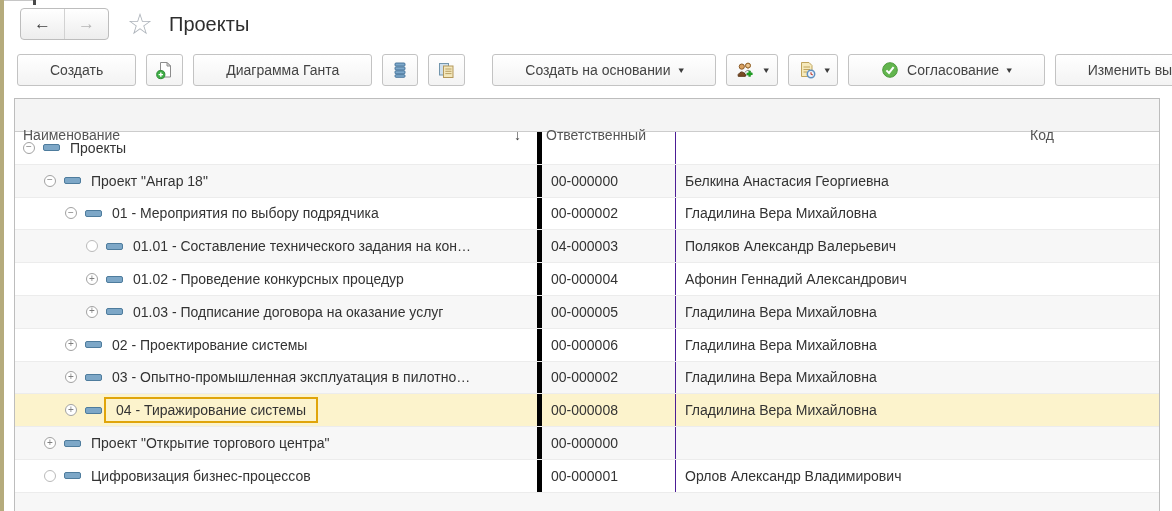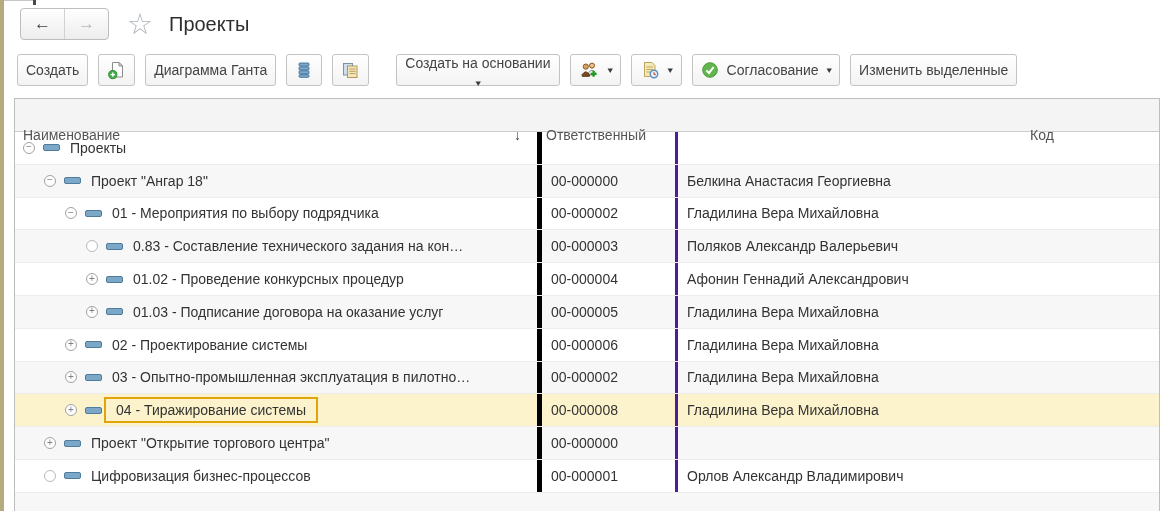--- a/index.html
+++ b/index.html
@@ -18,25 +18,25 @@
   .nav-btn{width:43px;display:flex;align-items:center;justify-content:center;
            font-size:17px;cursor:default;}
   .nav-btn.back{color:#3d3d3d;font-weight:bold;}
   .nav-btn.fwd{color:#b5b5b5;font-weight:bold;border-left:1px solid #d2d2d2;}
   .star{margin-left:18px;font-size:29px;line-height:29px;color:#aeb4bb;}
   .page-title{margin-left:16px;font-size:20px;color:#2e2e2e;}
 
   
   .toolbar{position:absolute;left:17px;top:54px;display:flex;align-items:center;gap:10px;
            white-space:nowrap;}
-  .btn{height:32px;display:inline-flex;align-items:center;gap:8px;padding:0 8px;
+  .btn{height:32px;display:inline-flex;align-items:center;gap:8px;padding:0 32px;
        background:linear-gradient(180deg,#ffffff,#f3f3f3);border:1px solid #c3c3c3;
        border-radius:3px;font-size:14px;color:#444;box-sizing:border-box;cursor:default;}
   .btn.icon-only{padding:0 8px;min-width:36px;justify-content:center;}
-  .btn.spaced{margin-left:17px;flex-direction:column;}
+  .btn.spaced{margin-left:17px;}
   .caret{font-size:9px;color:#3c3c3c;line-height:1;transform:scaleX(1.2);}
   .btn svg{display:block;}
 
   
   .grid{position:absolute;left:14px;top:98px;width:1146px;bottom:0;
         border:1px solid #bdbdbd;border-bottom:none;background:#fff;
         box-sizing:border-box;overflow:hidden;}
   .thead{display:flex;height:33px;background:#f4f4f4;border-bottom:1px solid #cccccc;
          box-sizing:border-box;color:#555;font-size:14px;}
   .th{display:flex;align-items:center;box-sizing:border-box;padding:0 8px;margin-top:36px;}
@@ -45,21 +45,21 @@
   .th.resp{flex:1;border-left:1px solid #dcdcdc;}
   .sort-arrow{color:#3f3f3f;font-size:14px;}
 
   .row{display:flex;height:32.8px;align-items:center;border-bottom:1px solid #ececec;
        box-sizing:border-box;font-size:14px;}
   .row.shaded{background:#f7f7f7;}
   .row.selected{background:#fcf3cc;}
   .cell{box-sizing:border-box;height:100%;display:flex;align-items:center;}
   .cell.name{width:522px;overflow:hidden;white-space:nowrap;}
   .cell.code{width:138px;padding-left:9px;border-left:5px solid #000000;}
-  .cell.resp{flex:1;padding-left:9px;border-left:3px solid #4c1d95;}
+  .cell.resp{flex:1;padding-left:9px;border-left:1px solid #4c1d95;}
 
   .expander{width:12px;height:12px;border:1px solid #a2a2a2;border-radius:50%;
             display:inline-flex;align-items:center;justify-content:center;flex-shrink:0;
             font-size:10px;line-height:1;color:#7f7f7f;box-sizing:border-box;
             padding-bottom:1px;background:#fff;}
   .expander.leaf{border-color:#bababa;}
   .node-bar{width:17px;height:7px;background:#7da7c7;border:1px solid #4e7c9d;
             border-radius:2px;margin:0 10px 0 8px;flex-shrink:0;box-sizing:border-box;}
   .row-name{color:#333;}
   .focus-cell{border:2px solid #e0a50a;padding:3px 10px;margin-left:-8px;}
@@ -211,23 +211,23 @@
       <span class="node-bar"></span>
       <span class="row-name">01 - Мероприятия по выбору подрядчика</span>
     </div>
     <div class="cell code">00-000002</div>
     <div class="cell resp">Гладилина Вера Михайловна</div>
   </div>
       <div class="row shaded">
     <div class="cell name" style="padding-left: 71px;">
       <span class="expander leaf"></span>
       <span class="node-bar"></span>
-      <span class="row-name">0.83 - Составление технического задания на кон…</span>
-    </div>
-    <div class="cell code">00-000003</div>
+      <span class="row-name">01.01 - Составление технического задания на кон…</span>
+    </div>
+    <div class="cell code">04-000003</div>
     <div class="cell resp">Поляков Александр Валерьевич</div>
   </div>
       <div class="row">
     <div class="cell name" style="padding-left: 71px;">
       <span class="expander plus">+</span>
       <span class="node-bar"></span>
       <span class="row-name">01.02 - Проведение конкурсных процедур</span>
     </div>
     <div class="cell code">00-000004</div>
     <div class="cell resp">Афонин Геннадий Александрович</div>

